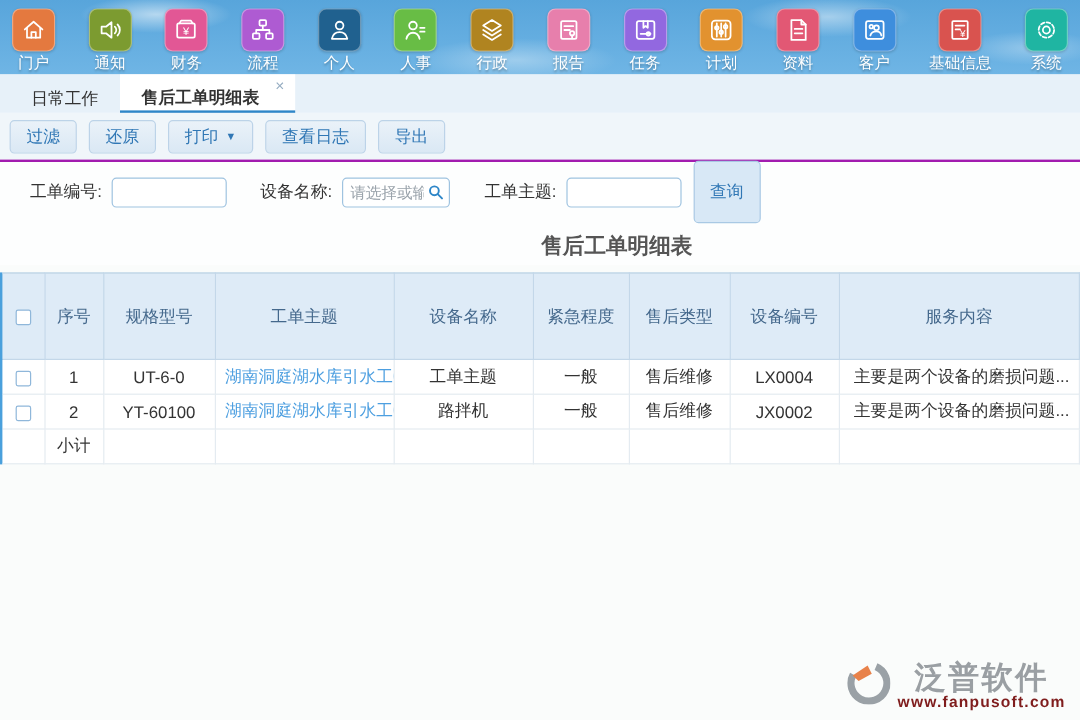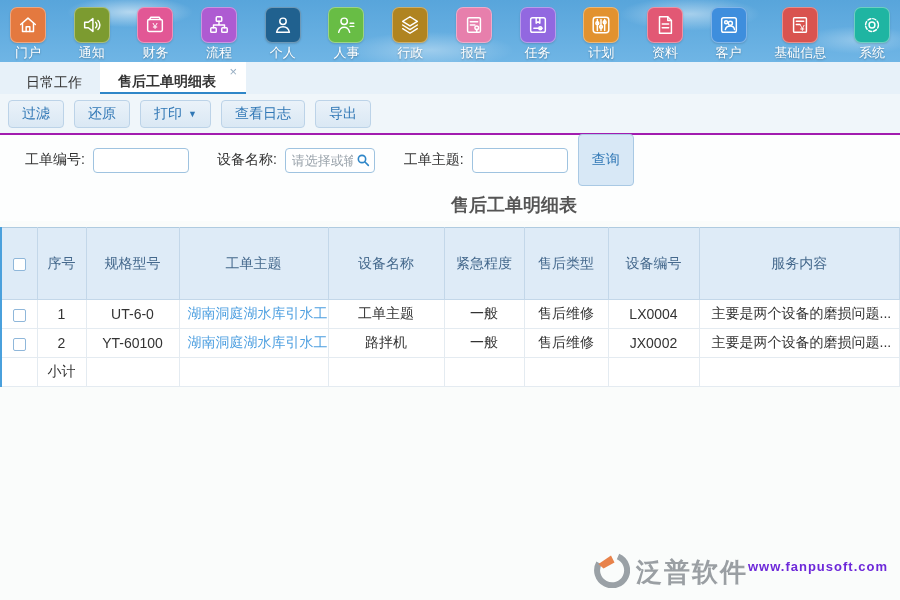--- a/index.html
+++ b/index.html
@@ -66,23 +66,23 @@
     color:#44688C; font-weight:normal; font-size:14px; text-align:center;
   }
   tbody td { height:29px; border:1px solid #E4EBF1; background:#fff; font-size:14px; color:#333; text-align:center; overflow:hidden; white-space:nowrap; }
   tbody tr.last td { border-bottom:1px solid #C9CFD4; }
   td.link-cell { color:#4D9FE0; text-align:left; padding-left:8px; text-overflow:clip; cursor:pointer; }
   td.service-cell { text-align:left; padding-left:12px; }
   .checkbox { display:inline-block; width:13px; height:13px; border:1px solid #8FB7DA; border-radius:2px; background:#fff; vertical-align:middle; cursor:pointer; }
 
   
   .watermark { position:absolute; right:12px; bottom:8px; display:flex; align-items:center; gap:6px; }
-  .wm-text { display:flex; flex-direction:row; }
+  .wm-text { display:flex; flex-direction:column; align-items:center; }
   .wm-brand { font-size:26px; font-weight:bold; color:#9A9FA3; letter-spacing:2px; line-height:26px; }
-  .wm-url { font-size:13px; font-weight:bold; color:#6d28d9; letter-spacing:1px; }
+  .wm-url { font-size:13px; font-weight:bold; color:#7f1d1d; letter-spacing:1px; }
 </style>
 </head>
 <body>
 
 <div class="screen">
 
   <header class="topbar">
     <div class="nav-item">
       <span class="nav-icon" style="background:#E4793F">
         <svg width="22" height="22" viewBox="0 0 24 24">

